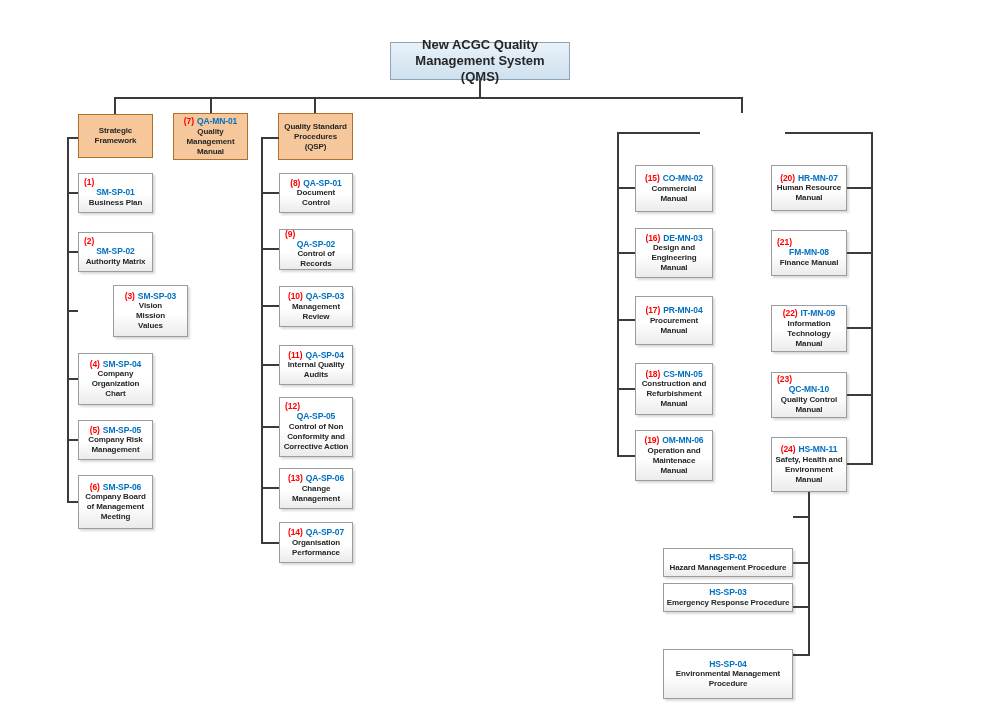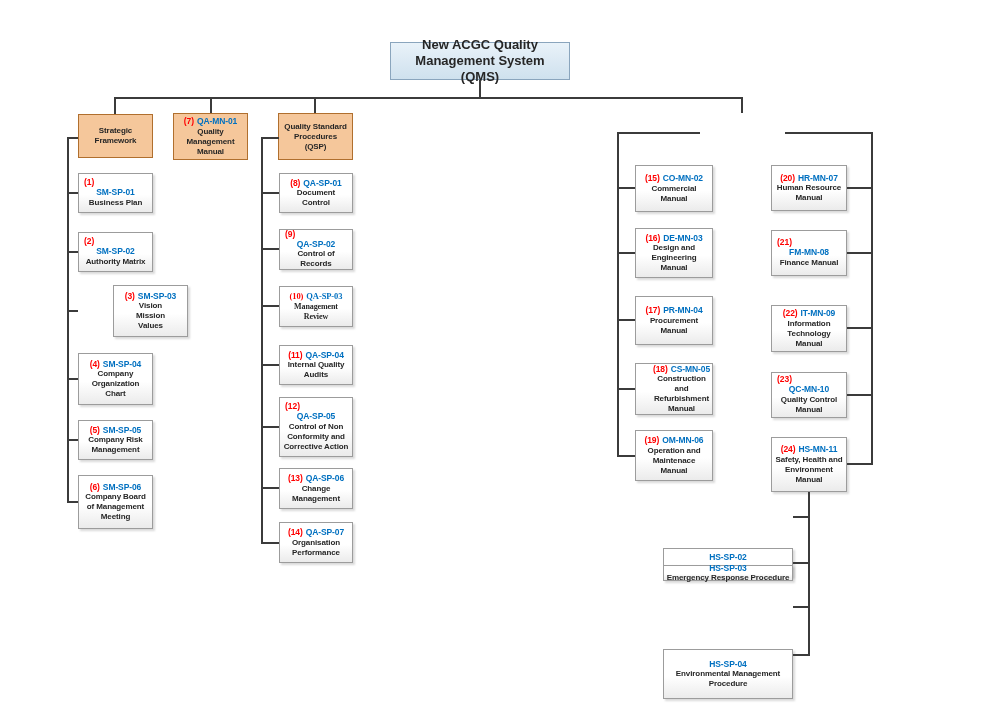--- a/index.html
+++ b/index.html
@@ -94,21 +94,21 @@
     <div class="node n-child" style="left: 279px; top: 173px; width: 74px; height: 40px;">
       <div class="code-line"><span class="num">(8)</span><span class="code">QA-SP-01</span></div>
       <div class="title">Document
 Control</div>
     </div>
     <div class="node n-child" style="left: 279px; top: 229px; width: 74px; height: 41px;">
       <div class="num num-line">(9)</div>
       <div class="code-line"><span class="code">QA-SP-02</span></div>
       <div class="title">Control of Records</div>
     </div>
-    <div class="node n-child" style="left: 279px; top: 286px; width: 74px; height: 41px; font-family: Liberation Serif, serif;">
+    <div class="node n-child" style="left: 279px; top: 286px; width: 74px; height: 41px;">
       <div class="code-line"><span class="num">(10)</span><span class="code">QA-SP-03</span></div>
       <div class="title">Management
 Review</div>
     </div>
     <div class="node n-child" style="left: 279px; top: 345px; width: 74px; height: 40px;">
       <div class="code-line"><span class="num">(11)</span><span class="code">QA-SP-04</span></div>
       <div class="title">Internal Quality
 Audits</div>
     </div>
     <div class="node n-child" style="left: 279px; top: 397px; width: 74px; height: 60px;">
@@ -137,21 +137,21 @@
       <div class="code-line"><span class="num">(16)</span><span class="code">DE-MN-03</span></div>
       <div class="title">Design and
 Engineering
 Manual</div>
     </div>
     <div class="node n-child" style="left: 635px; top: 296px; width: 78px; height: 49px;">
       <div class="code-line"><span class="num">(17)</span><span class="code">PR-MN-04</span></div>
       <div class="title">Procurement
 Manual</div>
     </div>
-    <div class="node n-child" style="left: 635px; top: 363px; width: 78px; height: 52px; padding-left: 16px;">
+    <div class="node n-child" style="left: 635px; top: 363px; width: 78px; height: 52px;">
       <div class="code-line"><span class="num">(18)</span><span class="code">CS-MN-05</span></div>
       <div class="title">Construction and
 Refurbishment
 Manual</div>
     </div>
     <div class="node n-child" style="left: 635px; top: 430px; width: 78px; height: 51px;">
       <div class="code-line"><span class="num">(19)</span><span class="code">OM-MN-06</span></div>
       <div class="title">Operation and
 Maintenace
 Manual</div>
@@ -181,21 +181,21 @@
     <div class="node n-child" style="left: 771px; top: 437px; width: 76px; height: 55px;">
       <div class="code-line"><span class="num">(24)</span><span class="code">HS-MN-11</span></div>
       <div class="title">Safety, Health and
 Environment
 Manual</div>
     </div>
     <div class="node n-child" style="left: 663px; top: 548px; width: 130px; height: 29px;">
       <div class="code-line"><span class="code">HS-SP-02</span></div>
       <div class="title">Hazard Management Procedure</div>
     </div>
-    <div class="node n-child" style="left: 663px; top: 565px; width: 130px; height: 16px; text-align: center;">
+    <div class="node n-child" style="left: 663px; top: 583px; width: 130px; height: 29px; text-align: center;">
       <div class="code-line"><span class="code">HS-SP-03</span></div>
       <div class="title">Emergency Response Procedure</div>
     </div>
     <div class="node n-child" style="left: 663px; top: 649px; width: 130px; height: 50px;">
       <div class="code-line"><span class="code">HS-SP-04</span></div>
       <div class="title">Environmental Management
 Procedure</div>
     </div>
     <div class="line" style="left: 479px; top: 80px; width: 2px; height: 17px;"></div>
     <div class="line" style="left: 114px; top: 97px; width: 629px; height: 2px;"></div>

